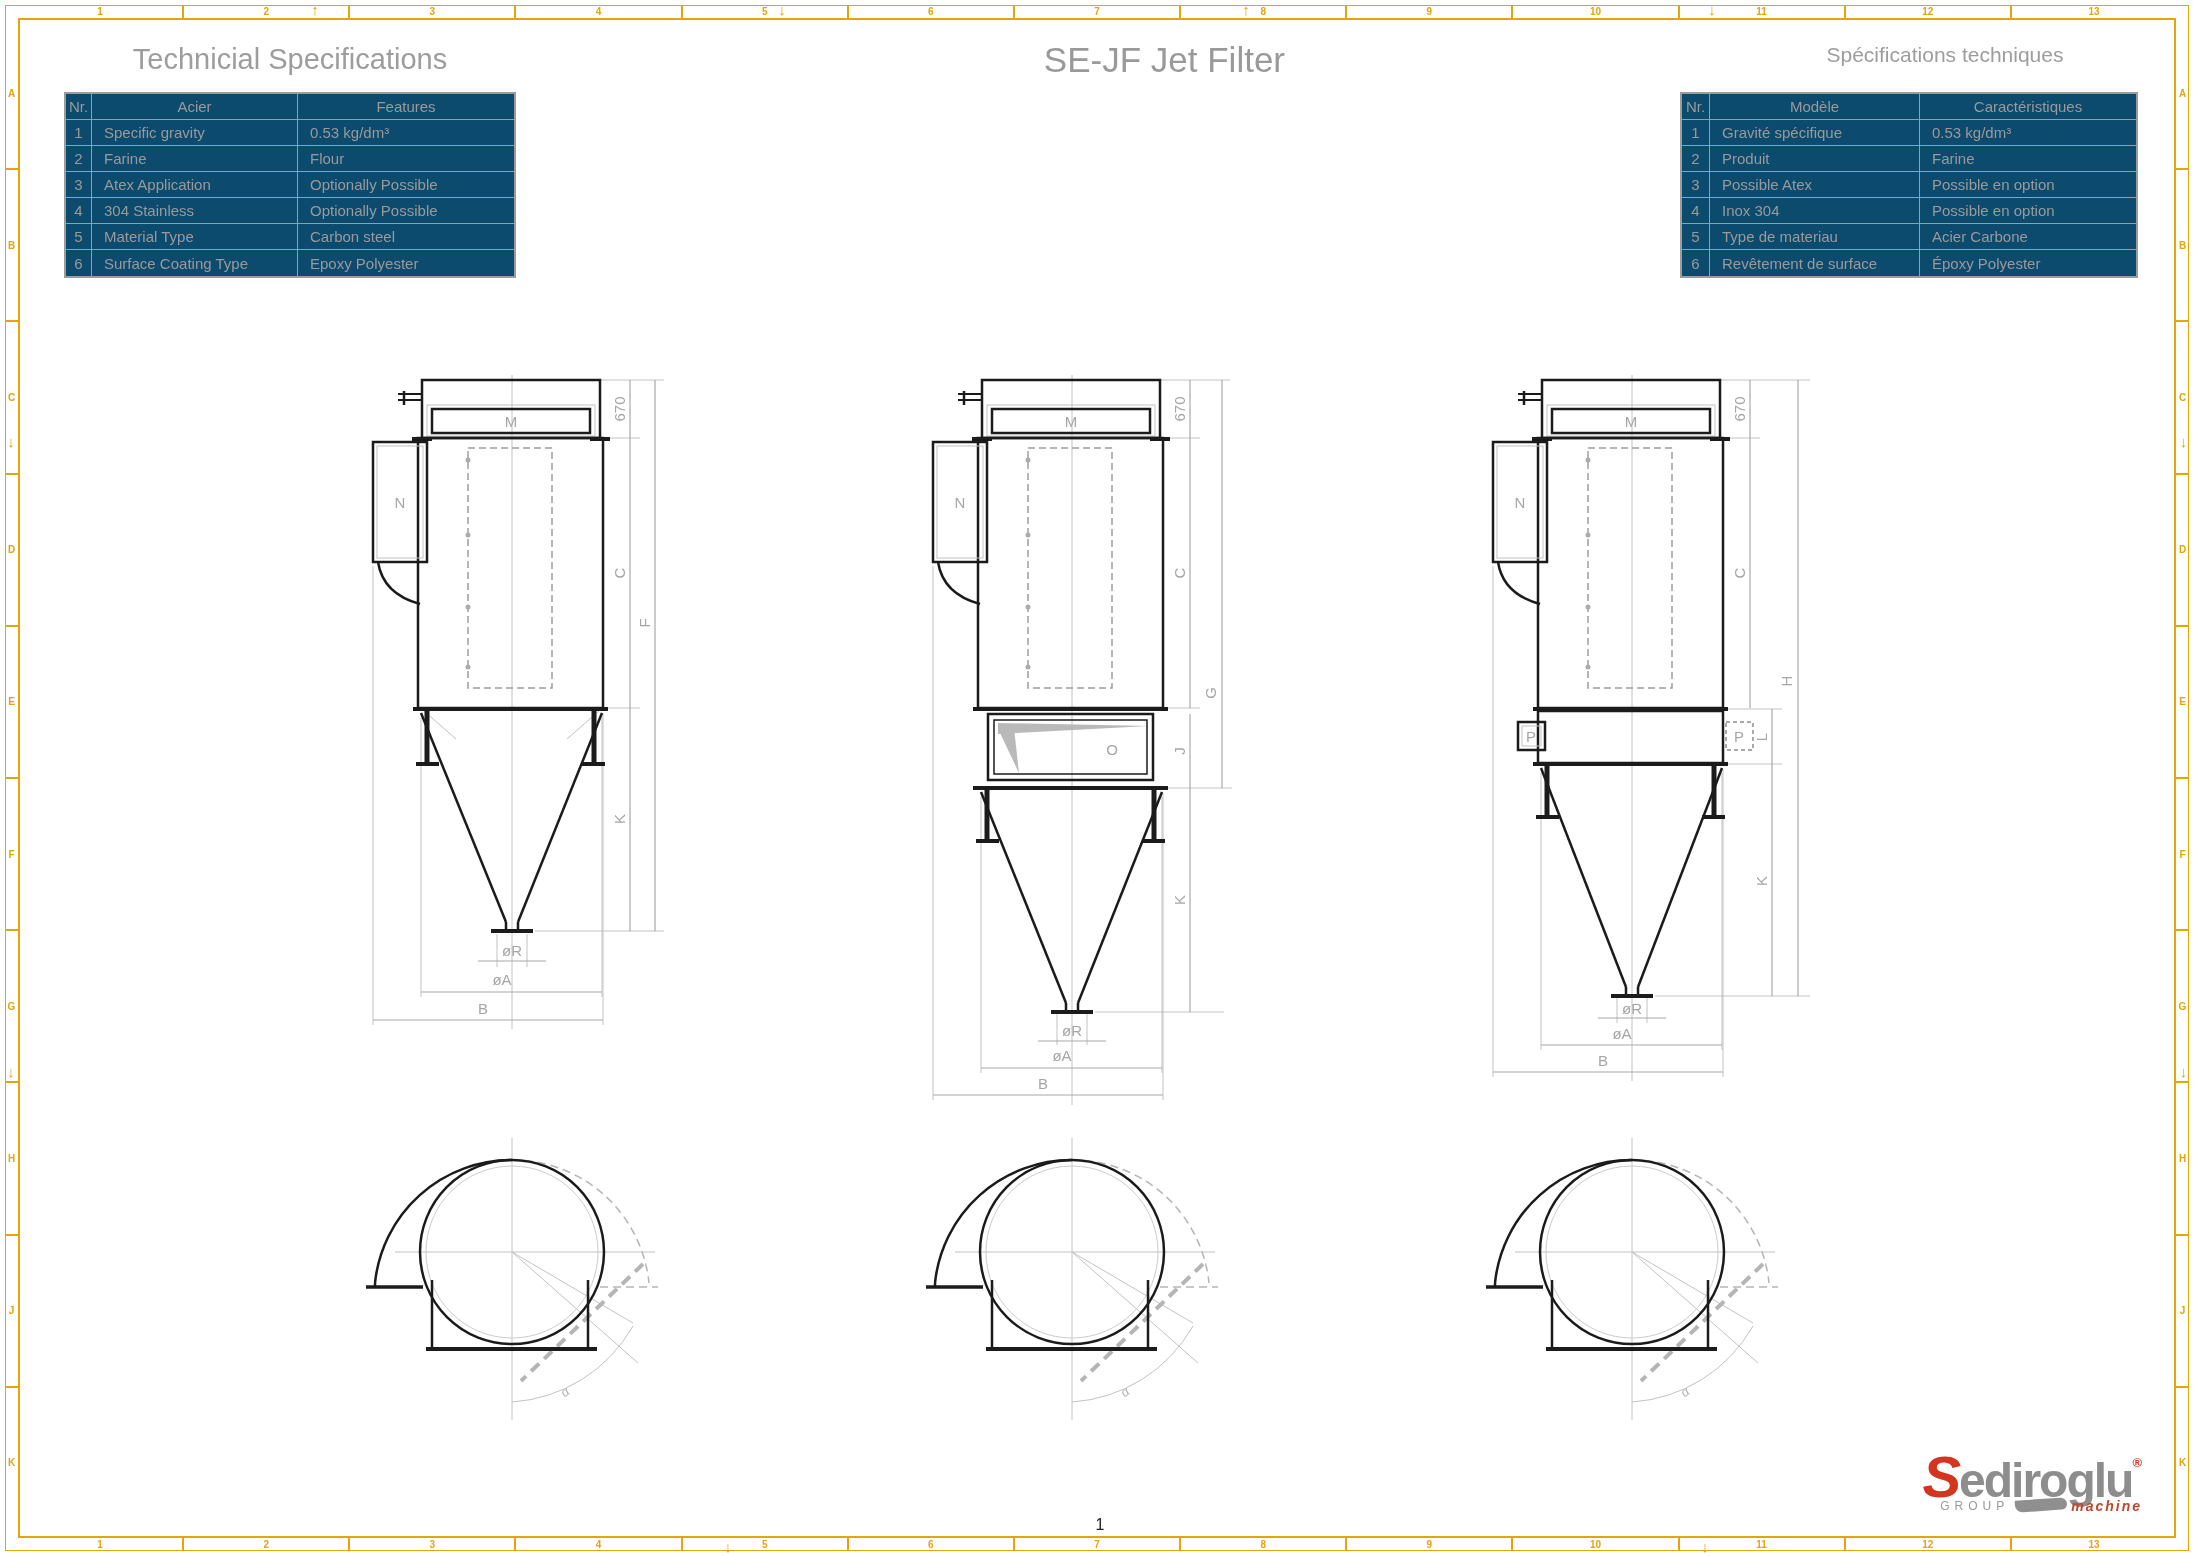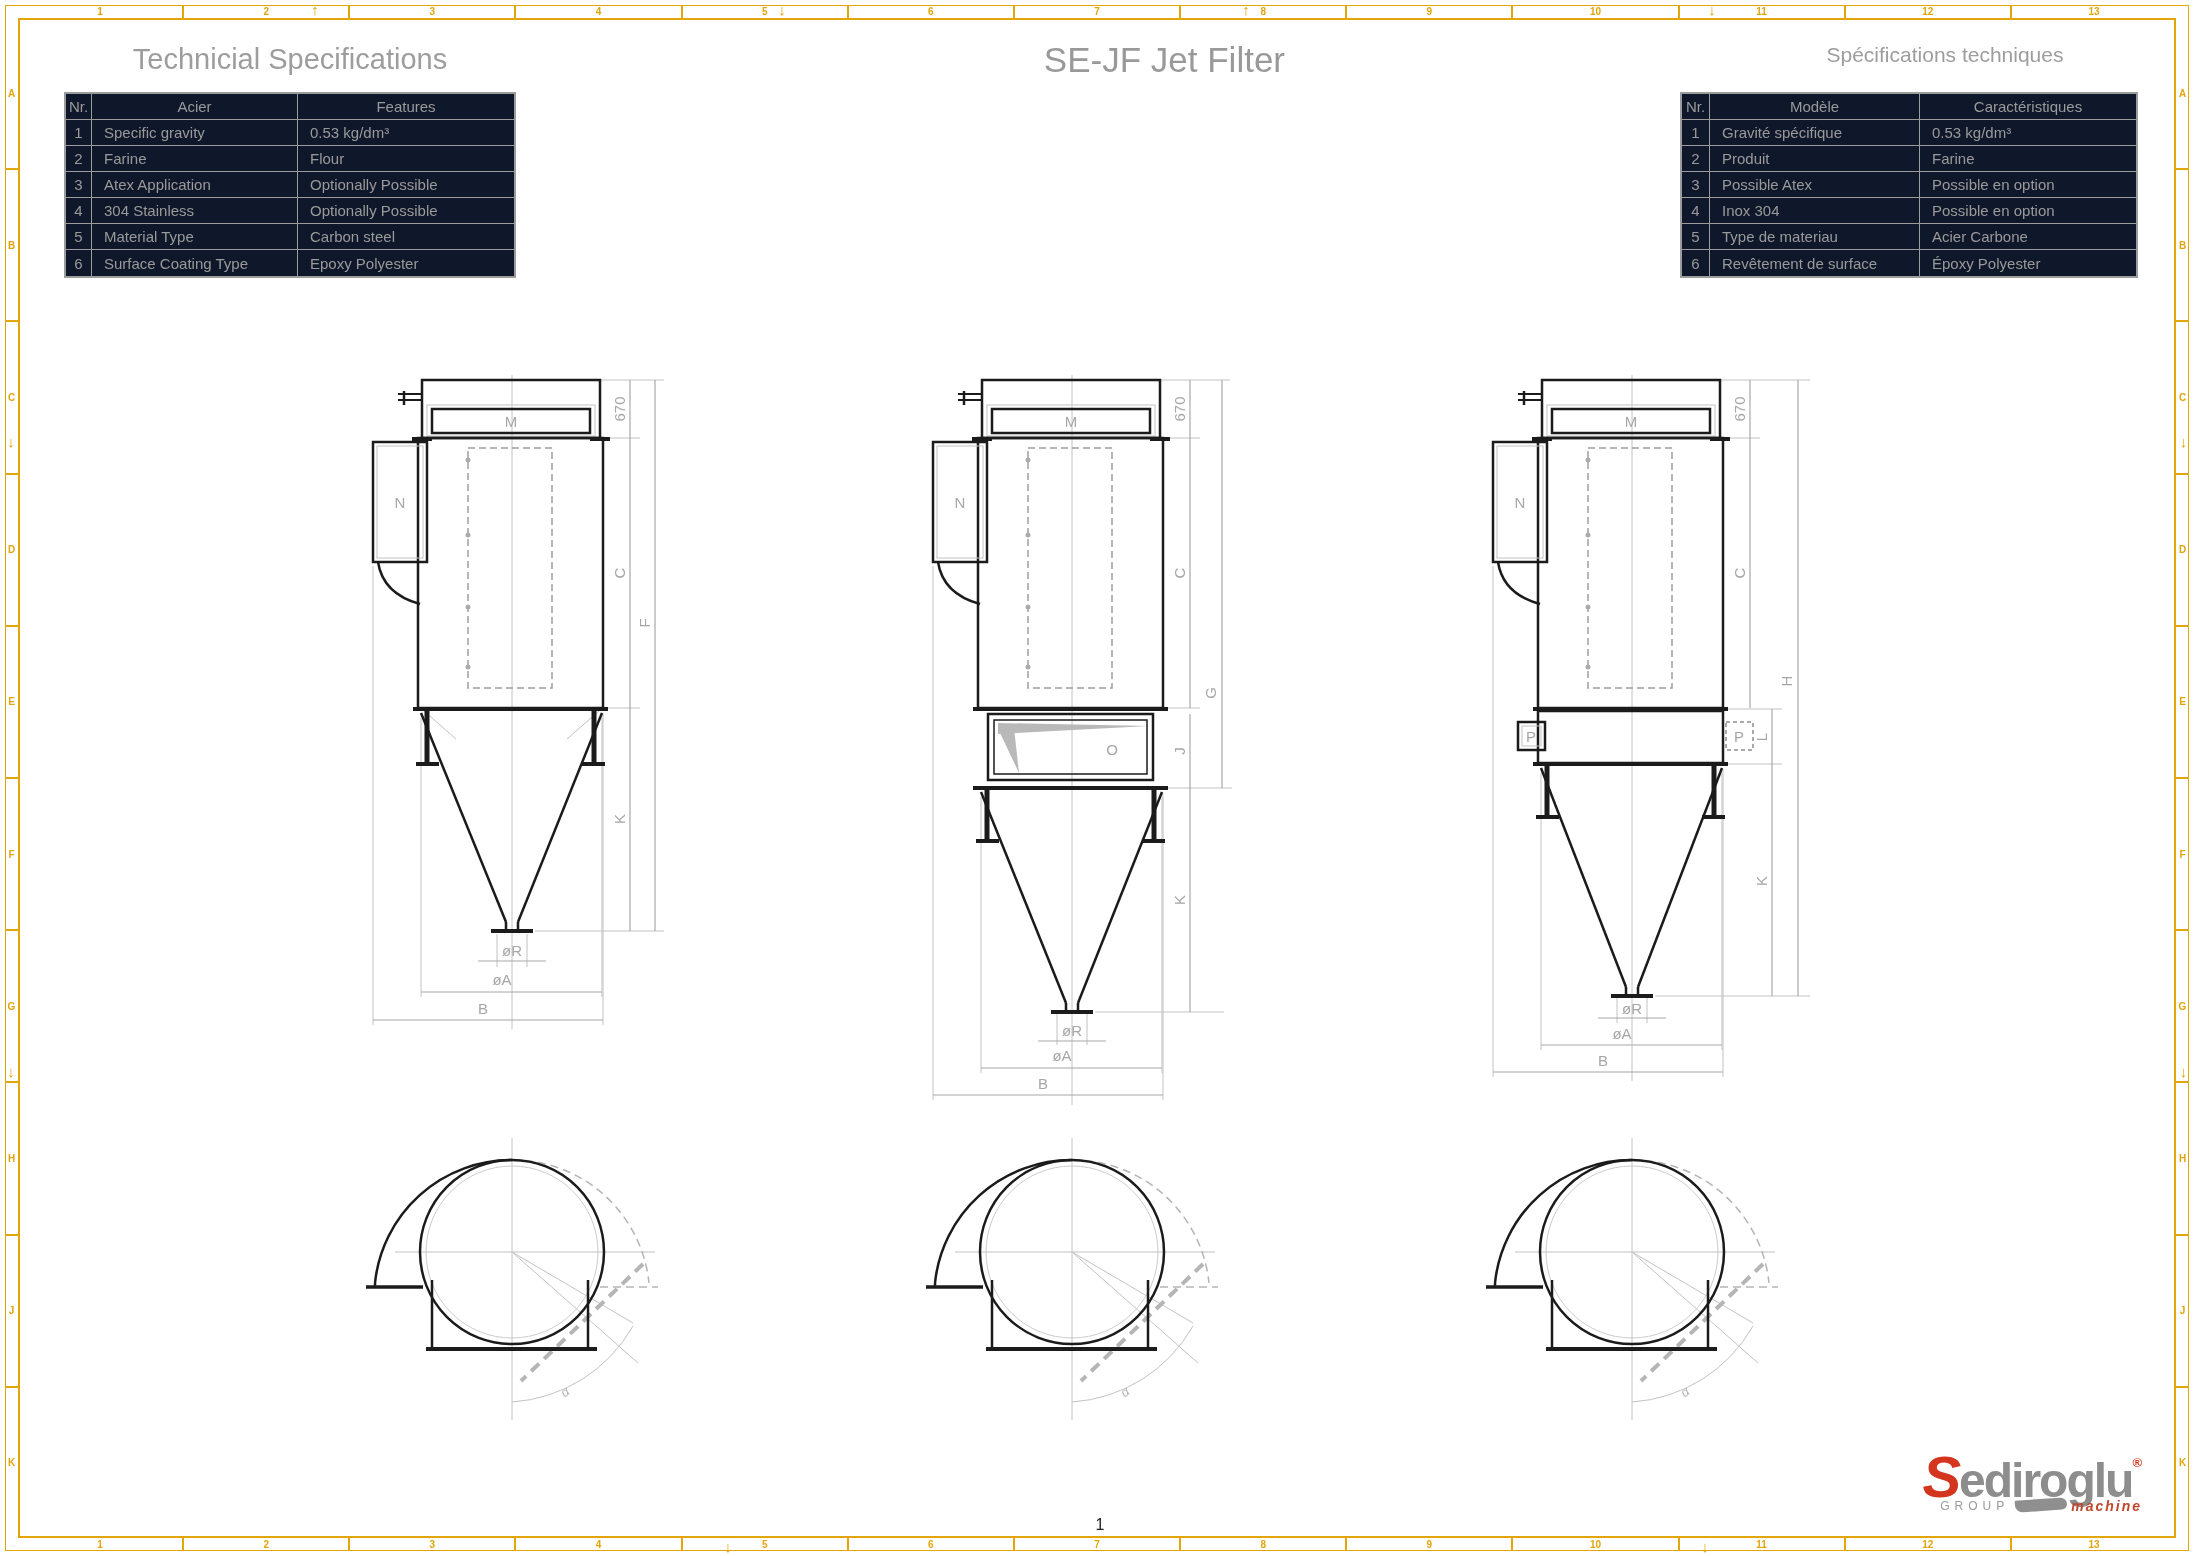--- a/index.html
+++ b/index.html
@@ -26,21 +26,21 @@
         transform:translate(-50%,0);}
 
   
   .sheet-title{position:absolute;color:#9d9d9d;text-align:center;white-space:nowrap;}
   #title-left{left:64px;width:452px;top:43px;font-size:29px;}
   #title-center{left:885px;width:400px;top:40px;font-size:35px;color:#999;text-align:right;}
   #title-right{left:1716px;width:458px;top:43px;font-size:21px;}
 
   
   .spec-table{position:absolute;top:92px;display:grid;grid-auto-rows:26px;
-              border:2px solid #9c9c9c;color:var(--txt);font-size:15px;background:#0f172a;}
+              border:2px solid #9c9c9c;color:var(--txt);font-size:15px;background:#0c4a6e;}
   #table-en{left:64px;width:452px;grid-template-columns:26px 206px auto;}
   #table-fr{left:1680px;width:458px;grid-template-columns:28px 210px auto;}
   .tc{border-right:1.5px solid #9c9c9c;border-bottom:1.5px solid #9c9c9c;
       display:flex;align-items:center;padding-left:12px;white-space:nowrap;overflow:hidden;}
   .tc.num,.tc.hd{justify-content:center;padding-left:0;}
   .spec-table .tc:nth-child(3n){border-right:none;}
   .spec-table .tc:nth-last-child(-n+3){border-bottom:none;}
 
   
   .dw{position:absolute;}

